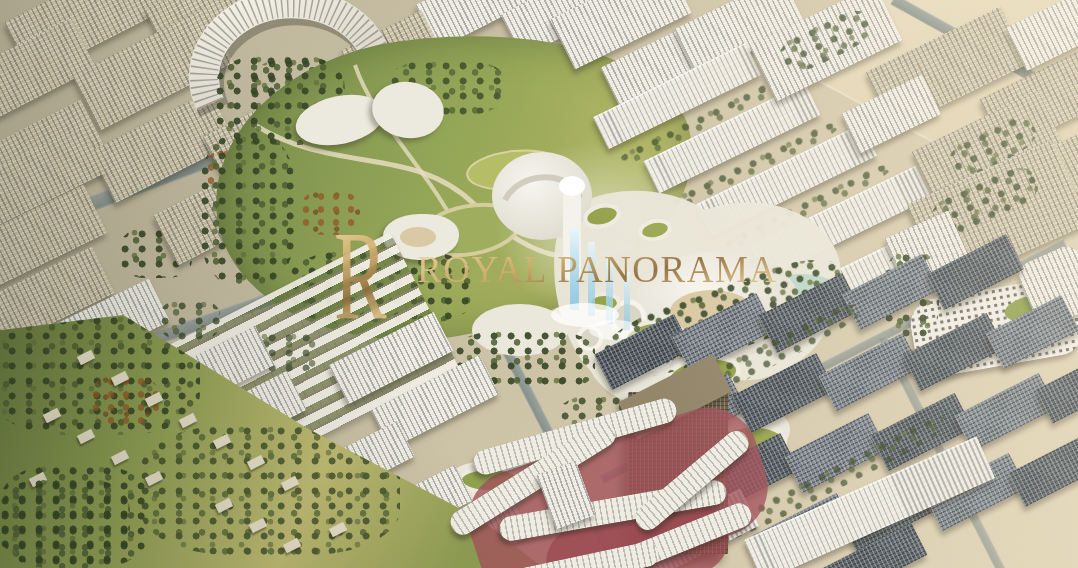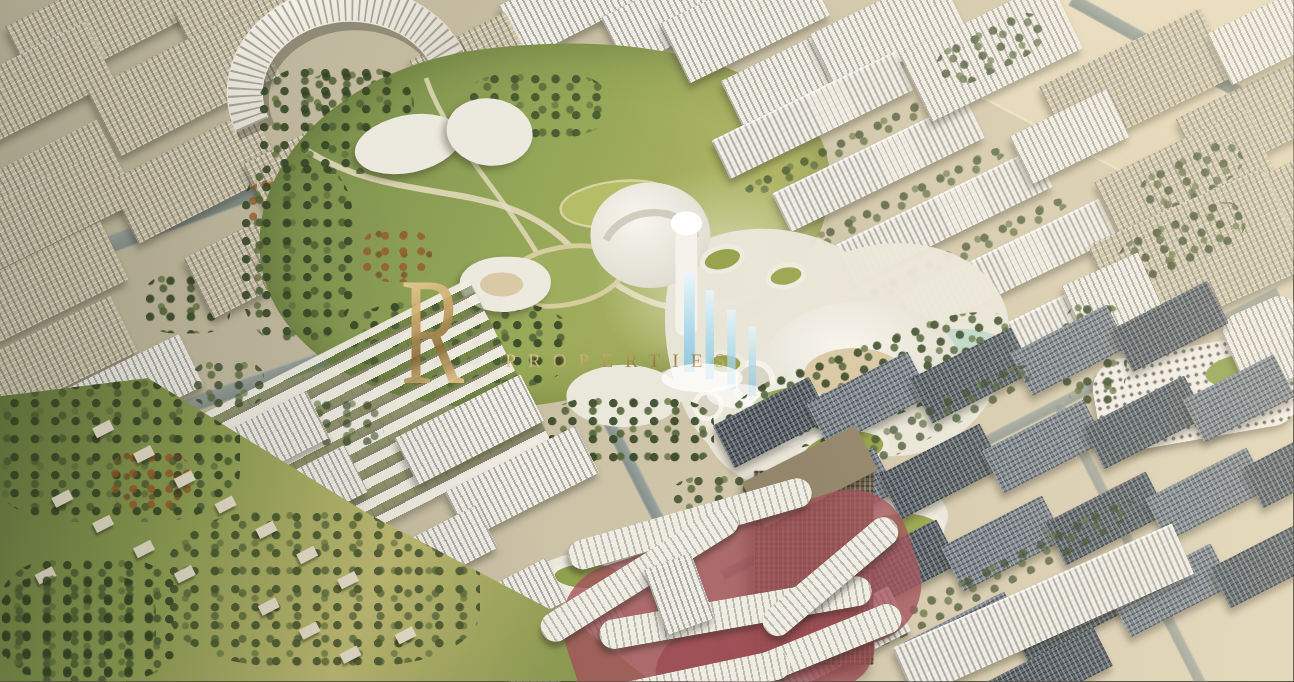--- a/index.html
+++ b/index.html
@@ -271,15 +271,15 @@
   <div class="worm" style="left:498px;top:498px;width:230px;transform:rotate(-10deg);"></div>
   <div class="worm" style="left:548px;top:538px;width:210px;transform:rotate(-22deg);"></div>
   <div class="worm" style="left:622px;top:468px;width:140px;transform:rotate(-40deg);"></div>
   <div class="worm" style="left:500px;top:556px;width:160px;transform:rotate(-12deg);"></div>
   <div class="b bw wg" style="left:545px;top:466px;width:42px;height:58px;transform:rotate(-20deg);"></div>
 
   <div class="abs" style="inset:0;background:linear-gradient(245deg,rgba(255,242,212,.30),rgba(255,242,212,0) 45%);pointer-events:none;"></div>
   <div class="abs" style="inset:0;background:linear-gradient(65deg,rgba(28,34,18,.20),rgba(28,34,18,0) 38%);pointer-events:none;"></div>
 
   <div id="wm-r" class="gold">R</div>
-  <div id="wm-2" class="gold">PROPERTIES</div>
+  <div id="wm-1" class="gold">ROYAL PANORAMA</div>
 
 </div>
 
 </body></html>

